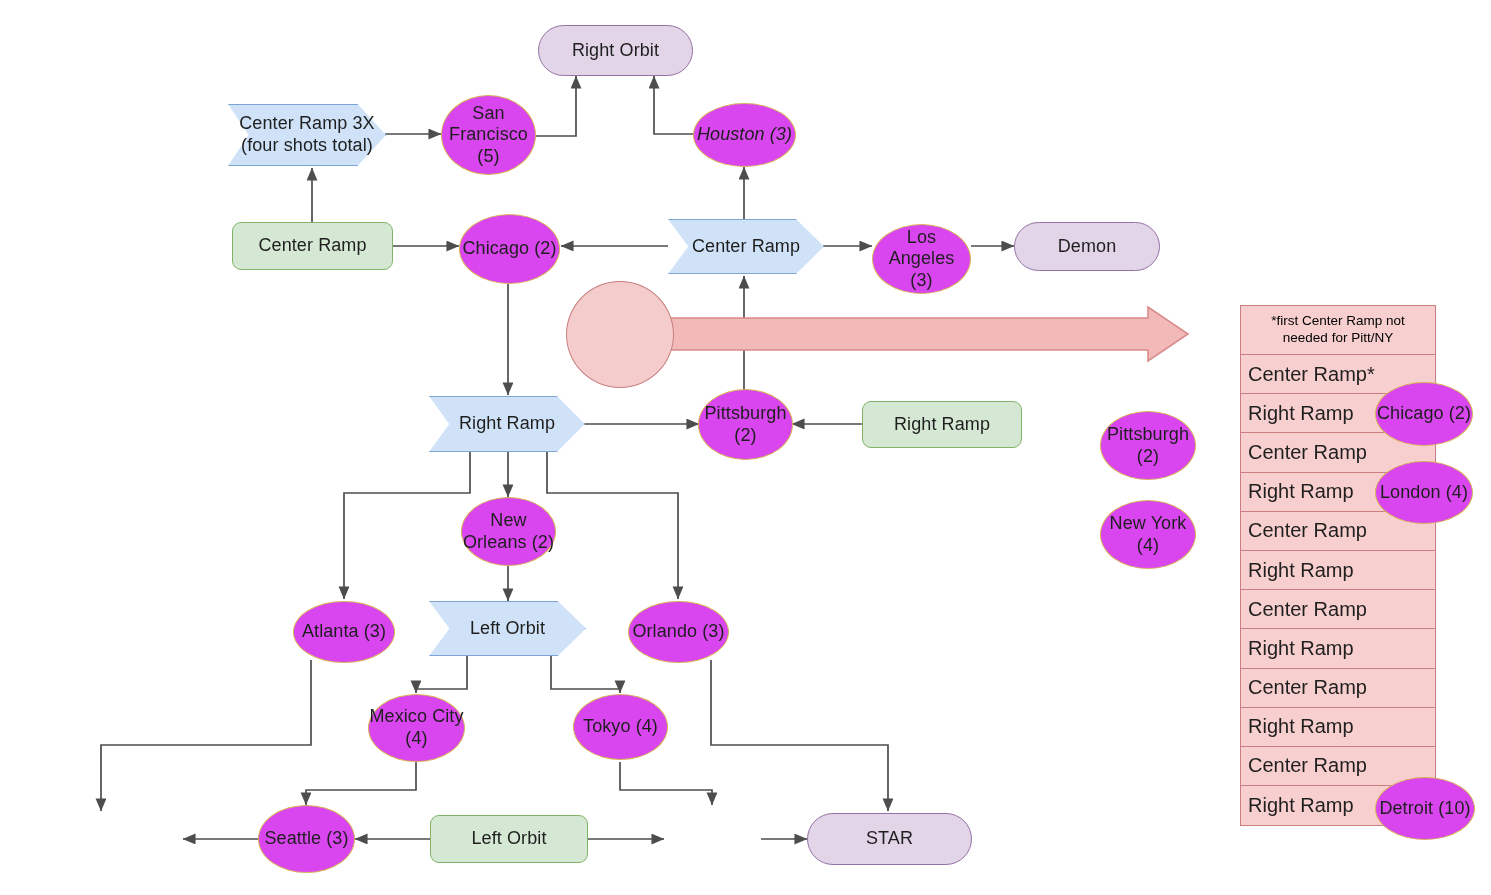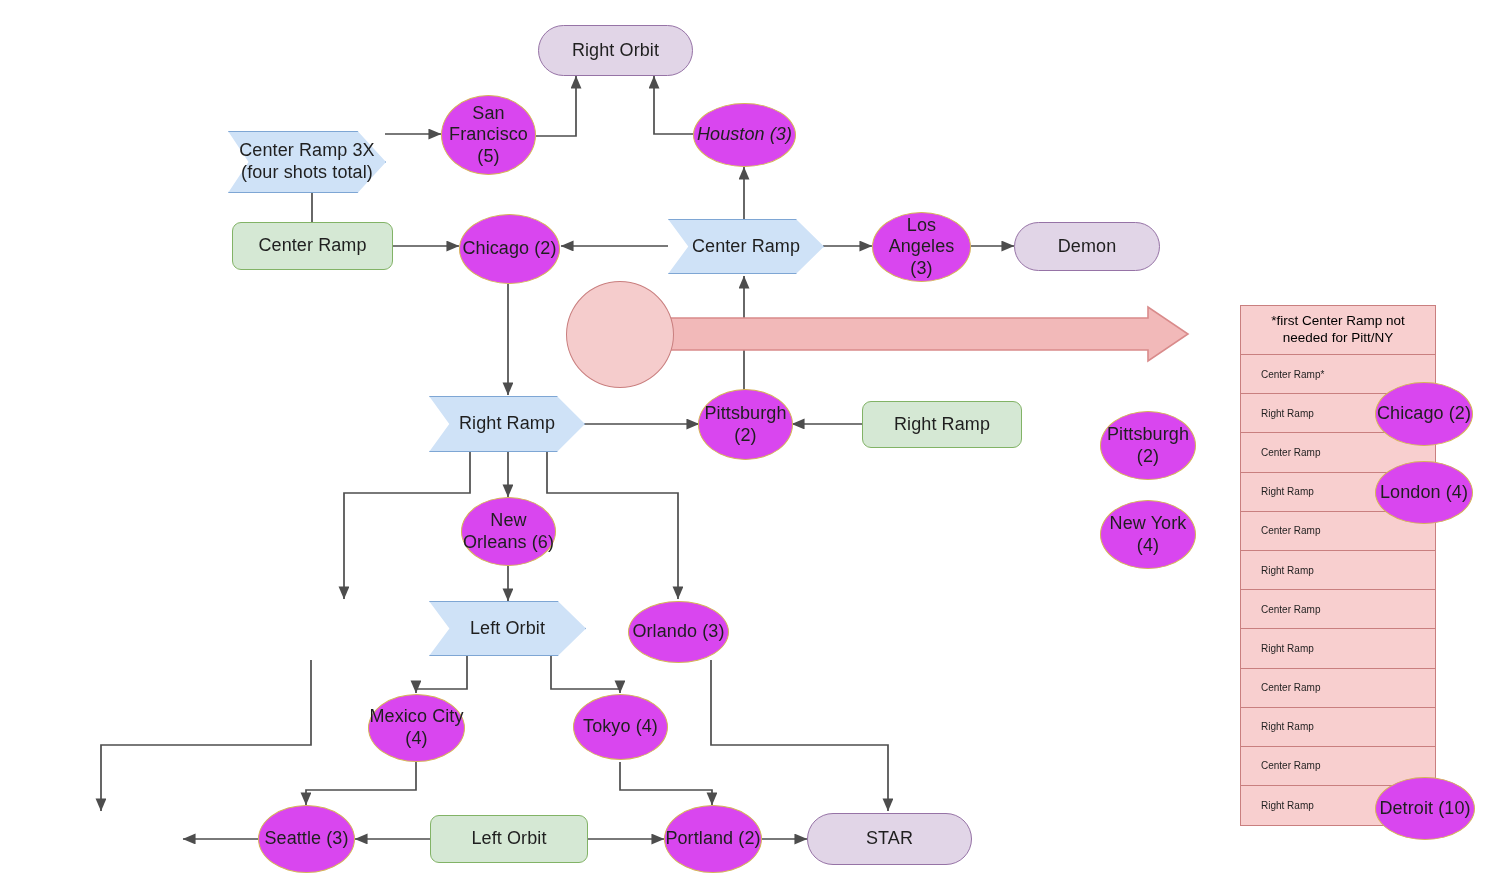--- a/index.html
+++ b/index.html
@@ -17,21 +17,21 @@
       -webkit-clip-path:polygon(0% 0%, 82% 0%, 100% 50%, 82% 100%, 0% 100%, 13% 50%);
       clip-path:polygon(0% 0%, 82% 0%, 100% 50%, 82% 100%, 0% 100%, 13% 50%);}
   .arrowshape .lbl{position:relative;z-index:2;width:100%;text-align:center;}
 
   .redellipse{position:absolute;border-radius:50%;background:#f5cccc;border:1.6px solid #c97f7f;}
 
   
   #panel{position:absolute;left:1240px;top:305px;width:196px;border:1.4px solid #c97f7f;
          background:#7dd3fc;box-sizing:border-box;}
   .prow{box-sizing:border-box;border-bottom:1.2px solid #c97f7f;height:39.2px;display:flex;align-items:center;
-        padding-left:20px;font-size:10px;color:#1f1f1f;background:#f8cfcf;text-align:right;}
+        padding-left:7px;font-size:20px;color:#1f1f1f;background:#f8cfcf;text-align:right;}
   .prow:last-child{border-bottom:none;}
   #panel .phead{height:48px;display:flex;align-items:center;justify-content:center;text-align:center;
         padding:0 8px;font-size:13.5px;line-height:1.25;border-bottom:1.2px solid #c97f7f;background:#f8cfcf;}
 </style>
 </head>
 <body>
 
 <div id="stage">
 
   <svg id="edges">
@@ -95,21 +95,21 @@
       <path d="M588,839 L664,839"></path>
 
       <path d="M761,839 L807,839"></path>
     </g>
 
     <g>
       <path d="M668,318 L1148,318 L1148,307 L1188,334 L1148,361 L1148,350 L668,350 Z" fill="#f2b9b9" stroke="#d98b8b" stroke-width="1.6"></path>
     </g>
   </svg>
 
-  <div class="node arrowshape" style="left:228px;top:104px;width:158px;height:62px;margin-top:27px;">
+  <div class="node arrowshape" style="left:228px;top:104px;width:158px;height:62px;">
     <span class="inner"></span>
     <span class="lbl">
       <span>Center Ramp 3X</span><br>
       <span>(four shots total)</span>
     </span>
   </div>
 
   <div class="node stadium" style="left:538px;top:25px;width:155px;height:51px;">
     <span>Right Orbit</span>
   </div>
@@ -132,21 +132,21 @@
 
   <div class="node ellipse" style="left:459px;top:214px;width:101px;height:70px;">
     <span>Chicago (2)</span>
   </div>
 
   <div class="node arrowshape" style="left:668px;top:219px;width:156px;height:55px;">
     <span class="inner"></span>
     <span class="lbl">Center Ramp</span>
   </div>
 
-  <div class="node ellipse" style="left:872px;top:212px;width:99px;height:70px;">
+  <div class="node ellipse" style="left:872px;top:224px;width:99px;height:70px;">
     <span>
       <span>Los Angeles</span><br>
       <span>(3)</span>
     </span>
   </div>
 
   <div class="node stadium" style="left:1014px;top:222px;width:146px;height:49px;">
     <span>Demon</span>
   </div>
 
@@ -164,24 +164,27 @@
     </span>
   </div>
 
   <div class="node rounded" style="left:862px;top:401px;width:160px;height:47px;">
     <span>Right Ramp</span>
   </div>
 
   <div class="node ellipse" style="left:461px;top:497px;width:95px;height:69px;">
     <span>
       <span>New</span><br>
-      <span>Orleans (6)</span>
-    </span>
-  </div>
-
+      <span>Orleans (2)</span>
+    </span>
+  </div>
+
+  <div class="node ellipse" style="left:293px;top:601px;width:102px;height:62px;">
+    <span>Atlanta (3)</span>
+  </div>
 
   <div class="node arrowshape" style="left:429px;top:601px;width:157px;height:55px;">
     <span class="inner"></span>
     <span class="lbl">Left Orbit</span>
   </div>
 
   <div class="node ellipse" style="left:628px;top:601px;width:101px;height:62px;text-align:center;">
     <span>Orlando (3)</span>
   </div>
 
@@ -198,23 +201,20 @@
 
 
   <div class="node ellipse" style="left:258px;top:805px;width:97px;height:68px;">
     <span>Seattle (3)</span>
   </div>
 
   <div class="node rounded" style="left:430px;top:815px;width:158px;height:48px;">
     <span>Left Orbit</span>
   </div>
 
-  <div class="node ellipse" style="left:664px;top:805px;width:98px;height:68px;">
-    <span>Portland (2)</span>
-  </div>
 
   <div class="node stadium" style="left:807px;top:813px;width:165px;height:52px;">
     <span>STAR</span>
   </div>
 
   <div id="panel">
     <div class="phead">
       <span>
         <span>*first Center Ramp not</span><br>
         <span>needed for Pitt/NY</span>

